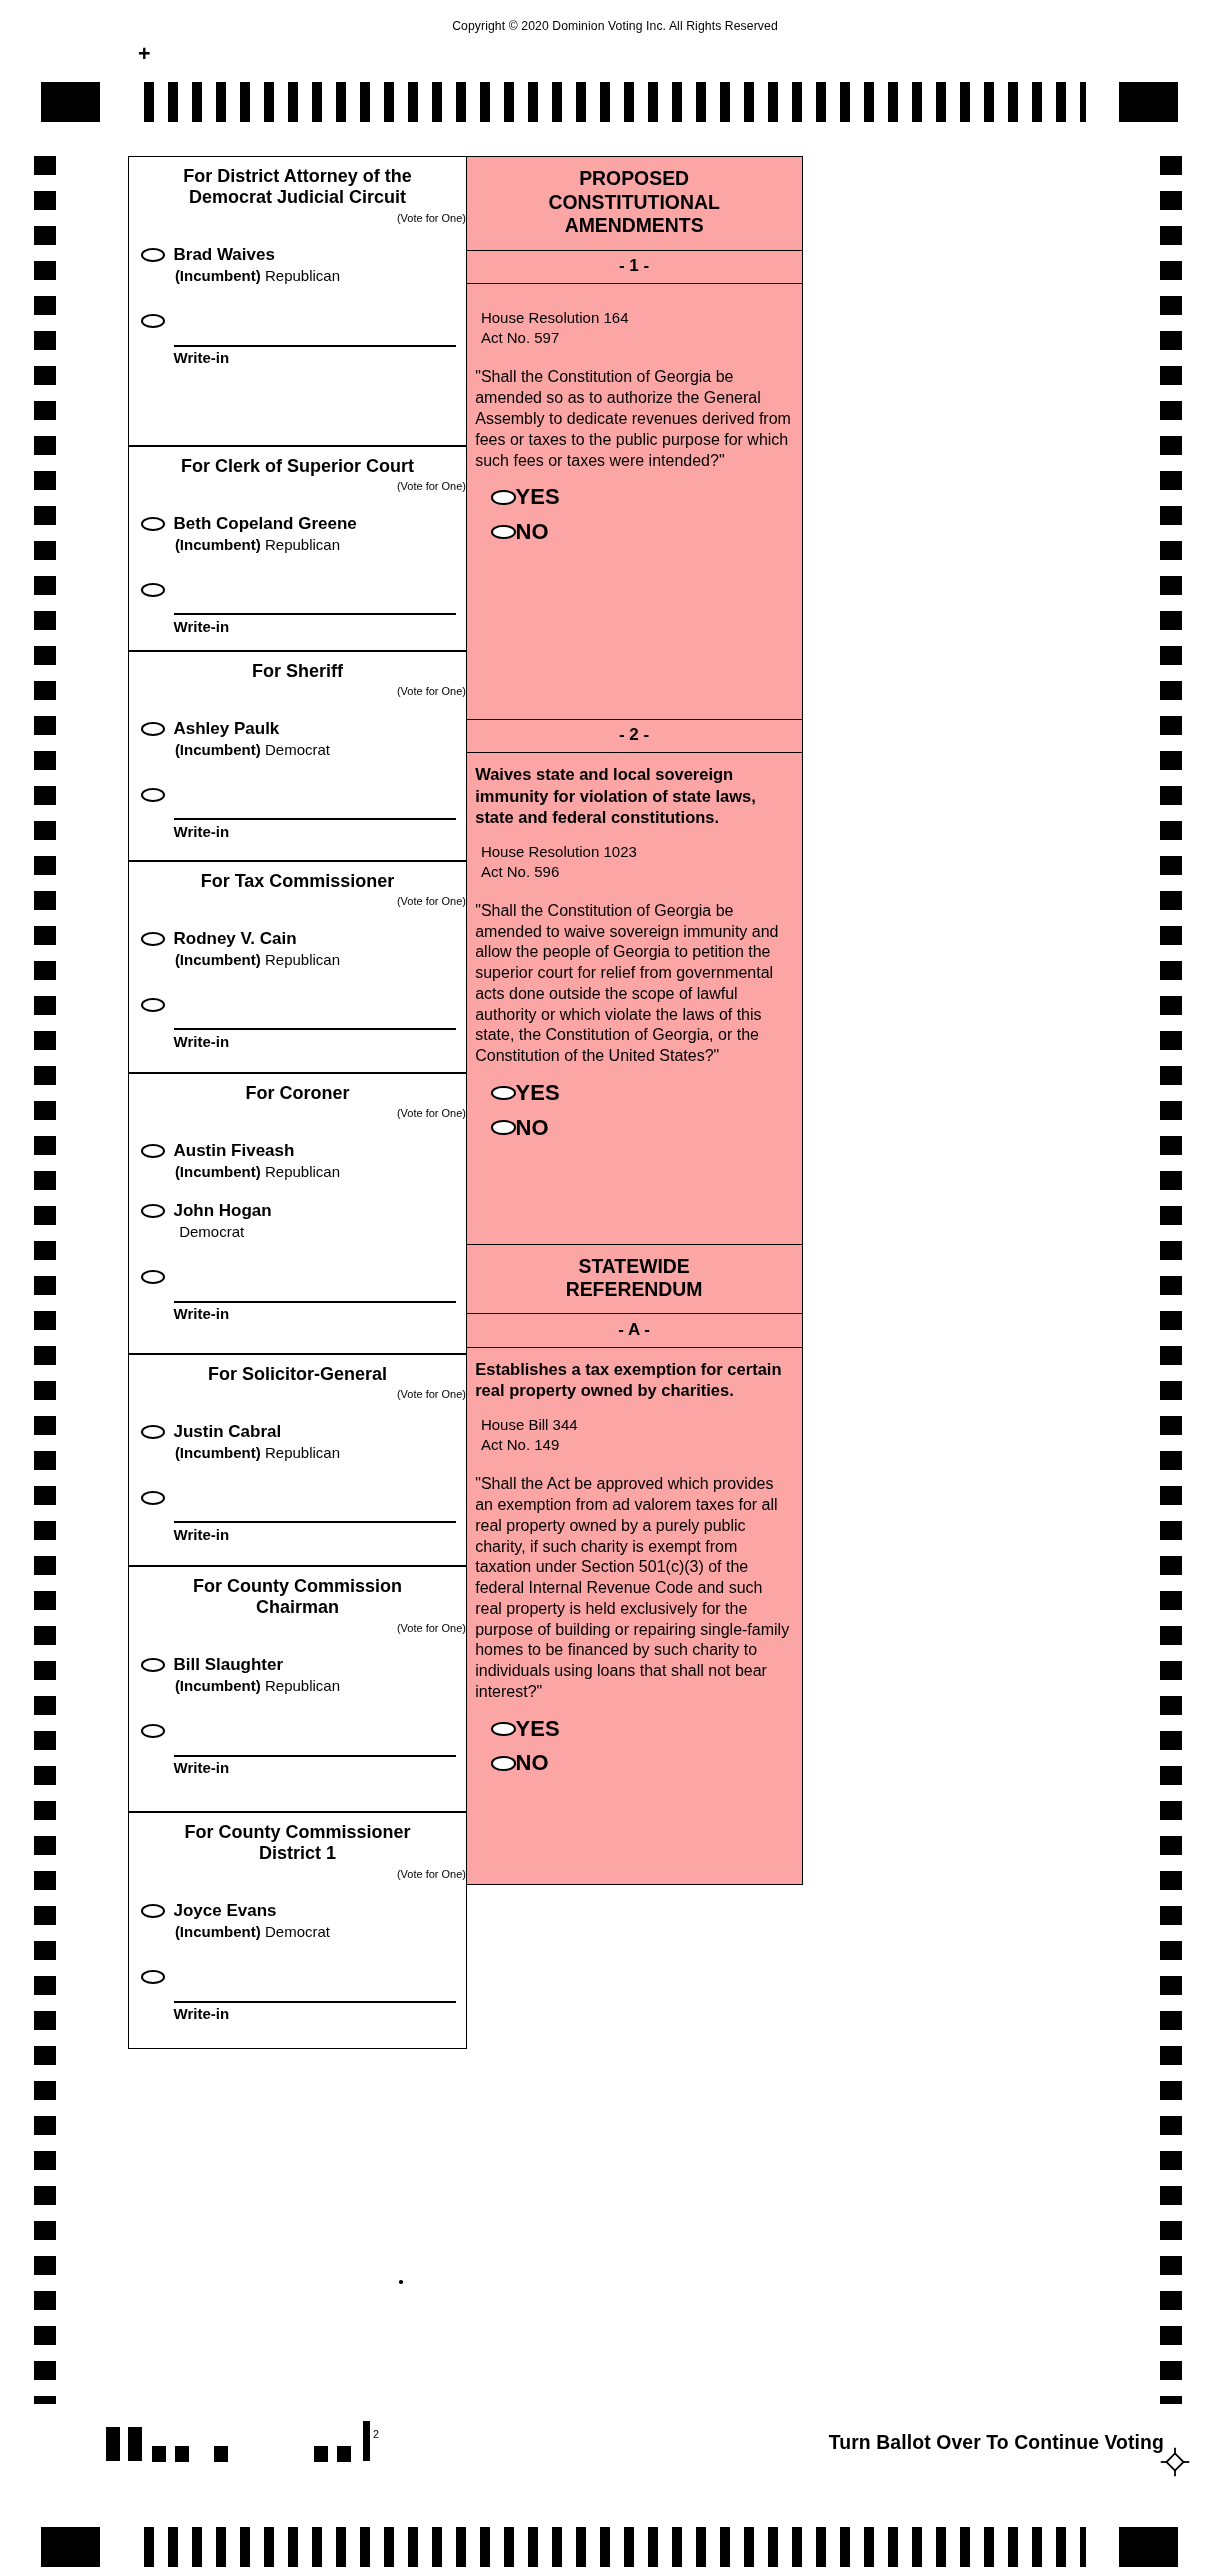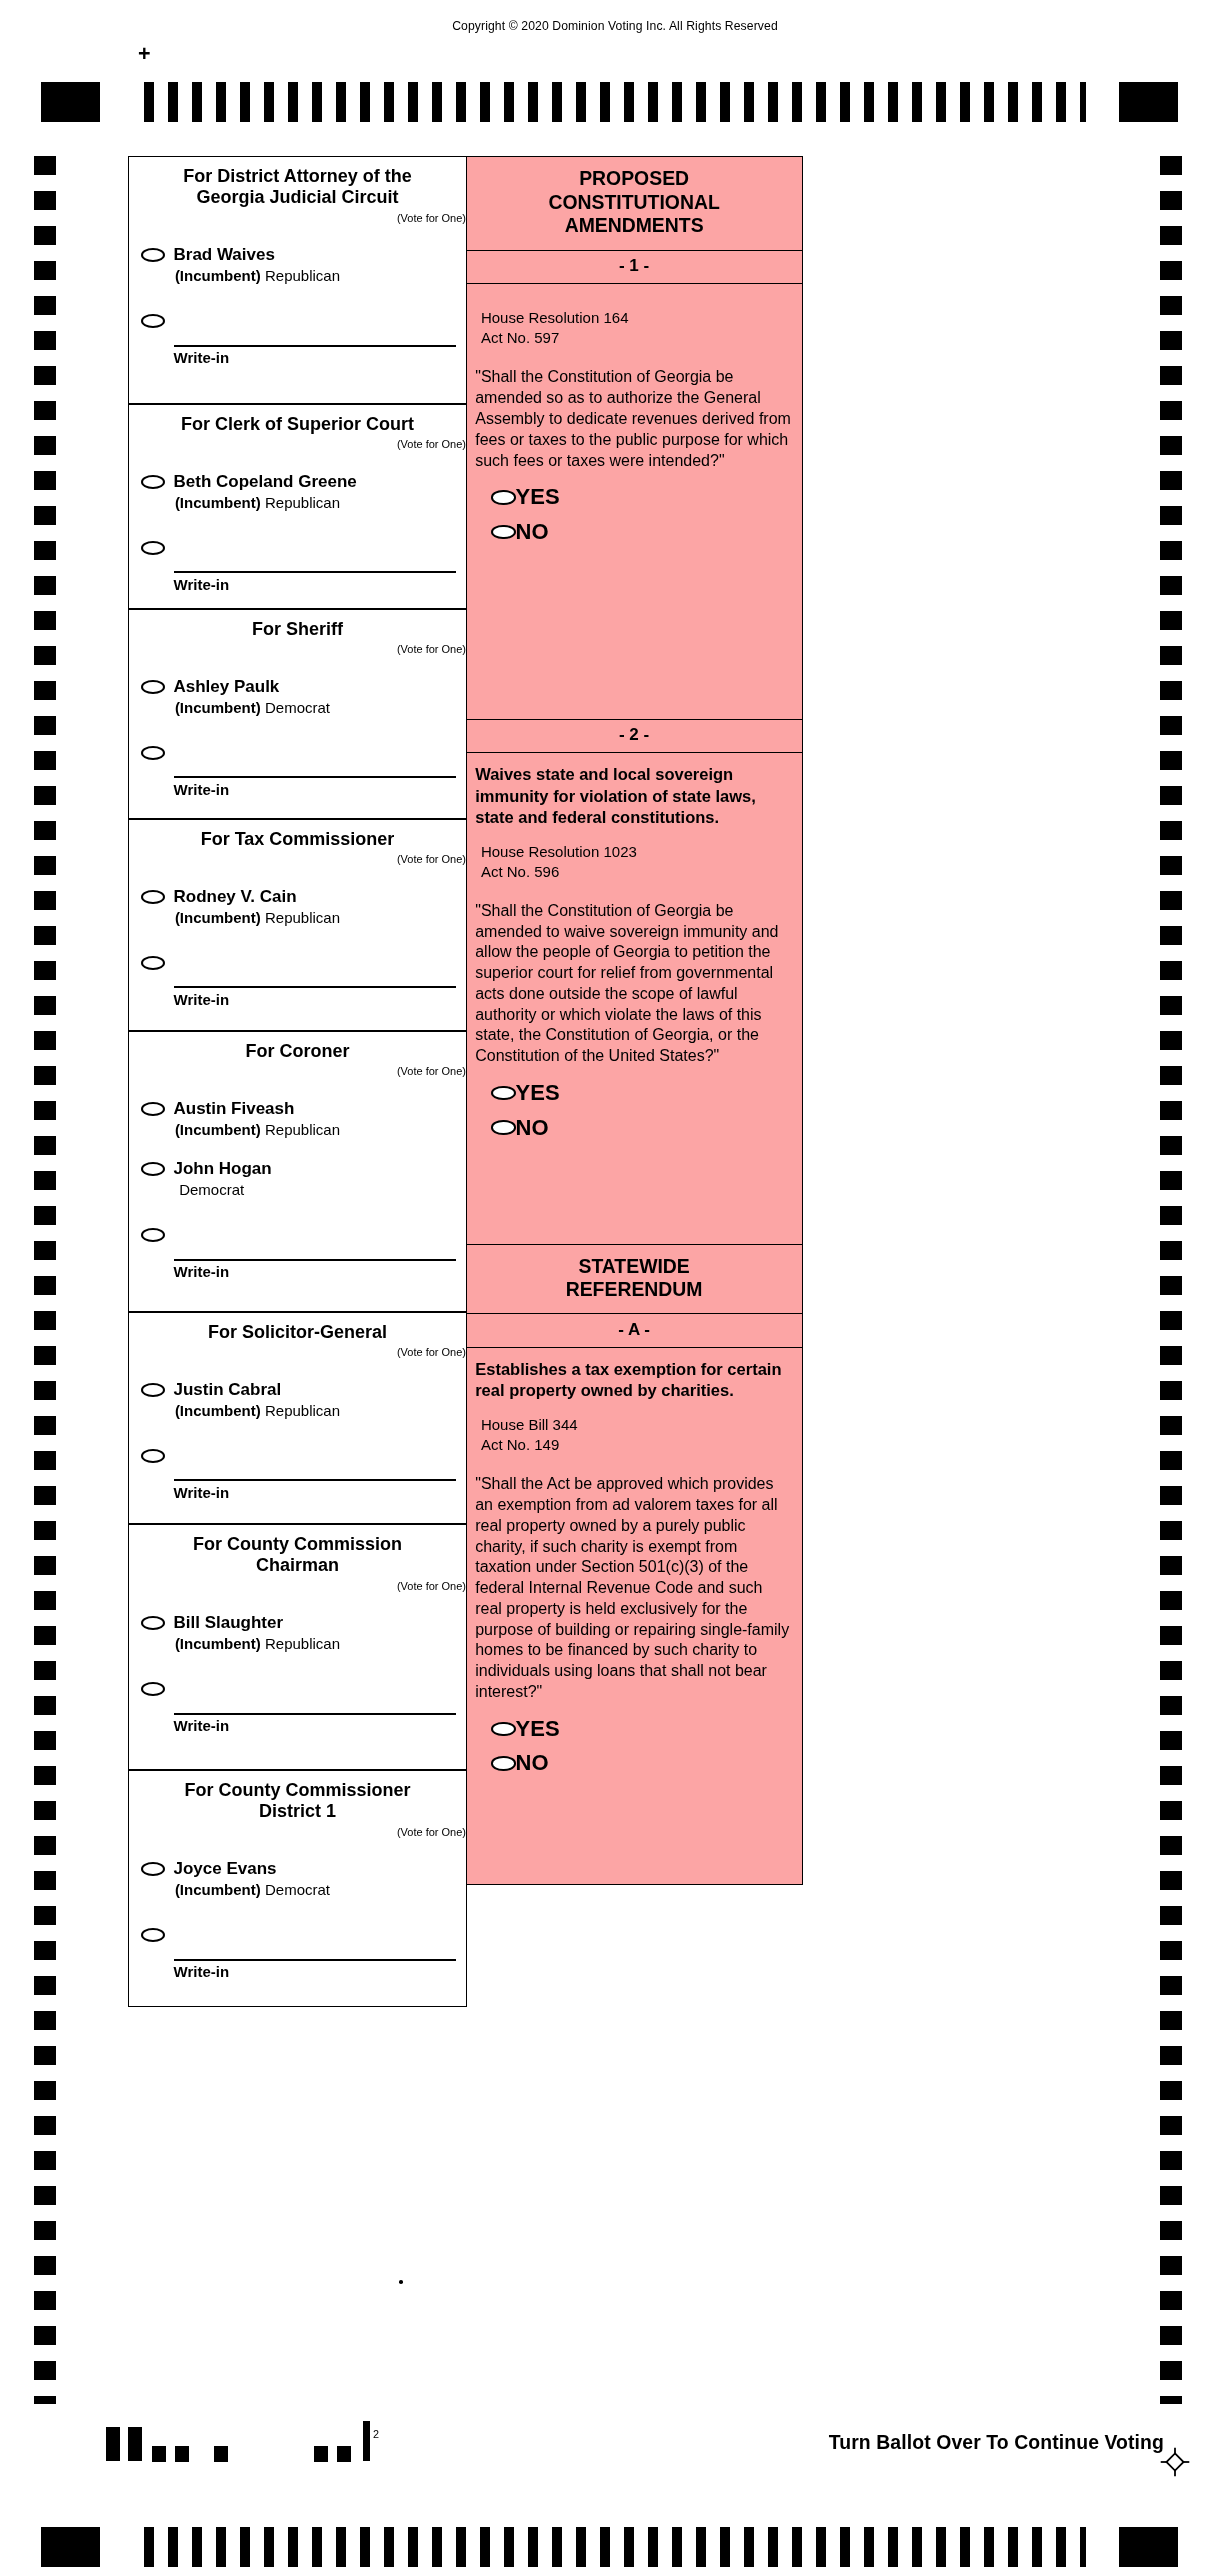--- a/index.html
+++ b/index.html
@@ -38,21 +38,21 @@
   .timing-col.right { left: 1160px; }
 
   
   .content { position: absolute; left: 128px; top: 156px; display: flex; align-items: flex-start; }
 
   .col-contests { width: 339px; border: 1.4px solid #000; background: #fff; }
   .col-contests > section + section { border-top: 2.2px solid #000; }
 
   .contest { padding-bottom: 7.2px; }
   .col-contests > section:nth-child(1) { min-height: 246px; }
-  .col-contests > section:nth-child(2) { min-height: 205px; }
+  .col-contests > section:nth-child(2) { min-height: 205px; margin-top: 42px; }
   .col-contests > section:nth-child(3) { min-height: 210px; }
   .col-contests > section:nth-child(4) { min-height: 212px; }
   .col-contests > section:nth-child(5) { min-height: 281px; }
   .col-contests > section:nth-child(6) { min-height: 212px; }
   .col-contests > section:nth-child(7) { min-height: 246px; }
   .col-contests > section:nth-child(8) { min-height: 237px; }
 
   .c-title {
     padding-top: 8.6px; text-align: center;
     font-size: 18px; font-weight: bold; line-height: 1.18;
@@ -134,21 +134,21 @@
 </div>
 <div class="timing-col left"></div>
 <div class="timing-col right"></div>
 
 <div class="content">
 
   <div class="col-contests">
 
     <section class="contest">
       <h2 class="c-title">For District Attorney of the
-Georgia Judicial Circuit</h2>
+Democrat Judicial Circuit</h2>
       <div class="c-inst">(Vote for One)</div>
       <div class="cand">
         <span class="oval"></span>
         <div class="cand-info">
           <div class="cand-name">Brad Waives</div>
           <div class="cand-detail">
             <span class="q">(Incumbent)</span><span>Republican</span>
           </div>
         </div>
       </div>

